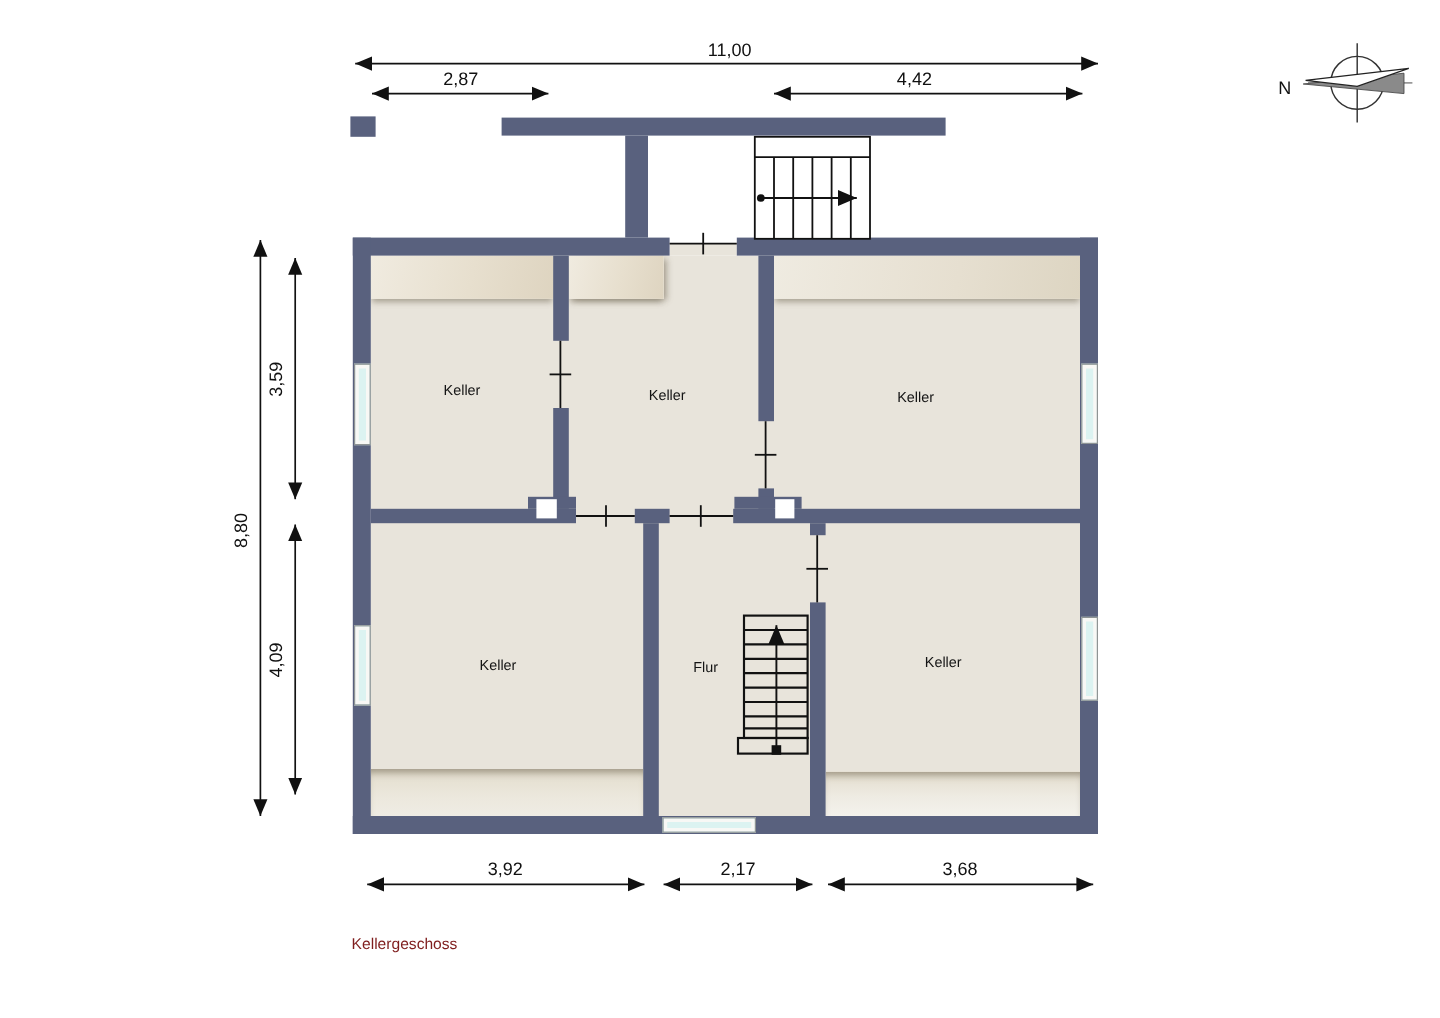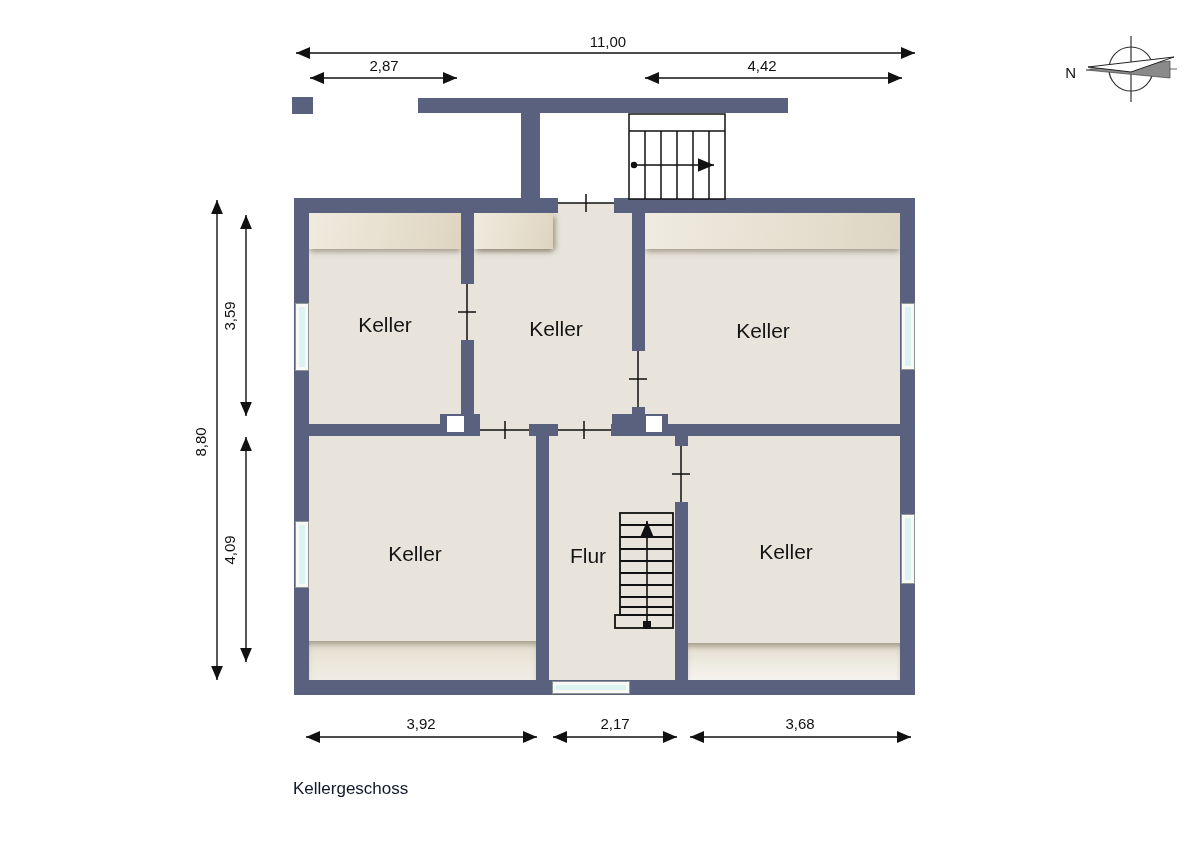--- a/index.html
+++ b/index.html
@@ -23,24 +23,24 @@
     box-shadow:inset 0 6px 6px -3px rgba(115,105,85,.6);
   }
   .band-bottom.right{background:linear-gradient(to bottom,#e2dccd 0%,#eeebe2 55%,#f4f2ec 100%);}
   .window{
     position:absolute;background:var(--window-glass,#dcf3f1);
     border:1px solid #8f9494;box-sizing:border-box;
     box-shadow:inset 0 0 0 3px #f8f8f5;
   }
   .room-label{
     position:absolute;transform:translate(-50%,-50%);
-    font-size:21px;color:#141414;white-space:nowrap;
+    font-size:12px;color:#141414;white-space:nowrap;
   }
   .plan-title{
-    position:absolute;font-size:17px;color:#0f172a;white-space:nowrap;
+    position:absolute;font-size:13px;color:#7f1d1d;white-space:nowrap;
   }
   svg text{font-family:"Liberation Sans",sans-serif;font-size:15px;fill:#111;}
   svg{position:absolute;left:0;top:0;}
 </style>
 </head>
 <body>
 
 <div id="canvas">
 
   <div class="floor" style="left:309px;top:213px;width:591px;height:467px;"></div>

